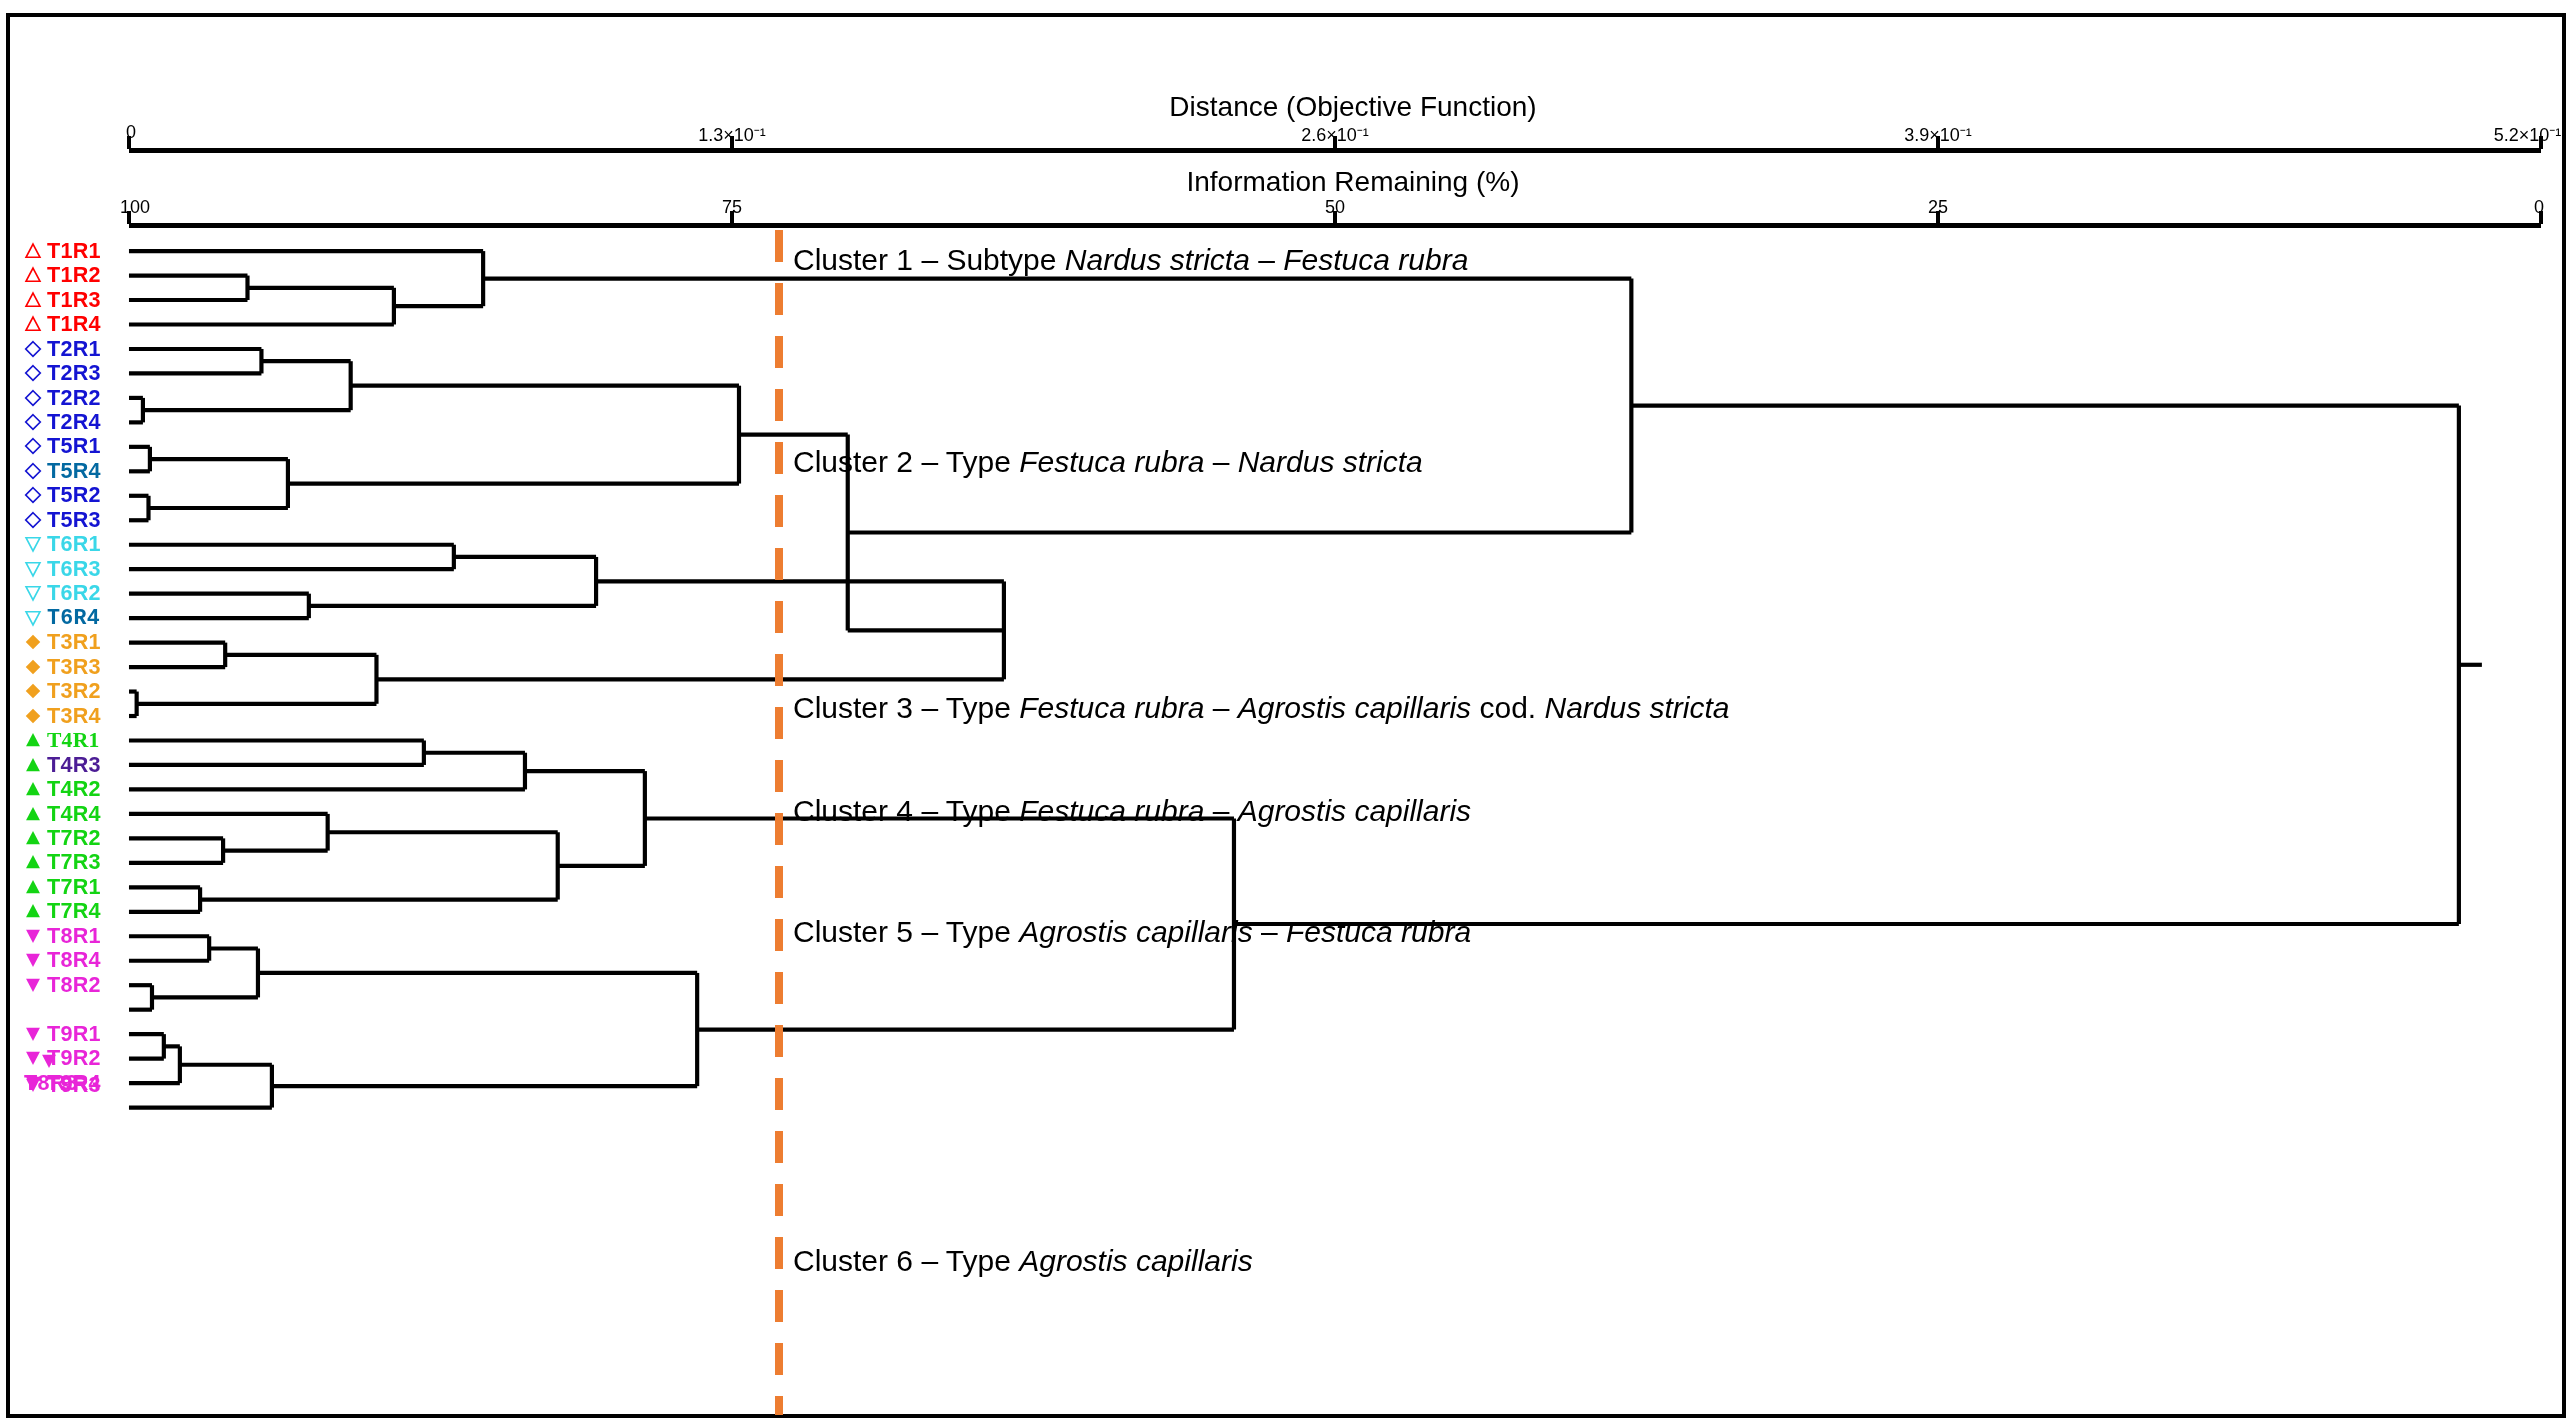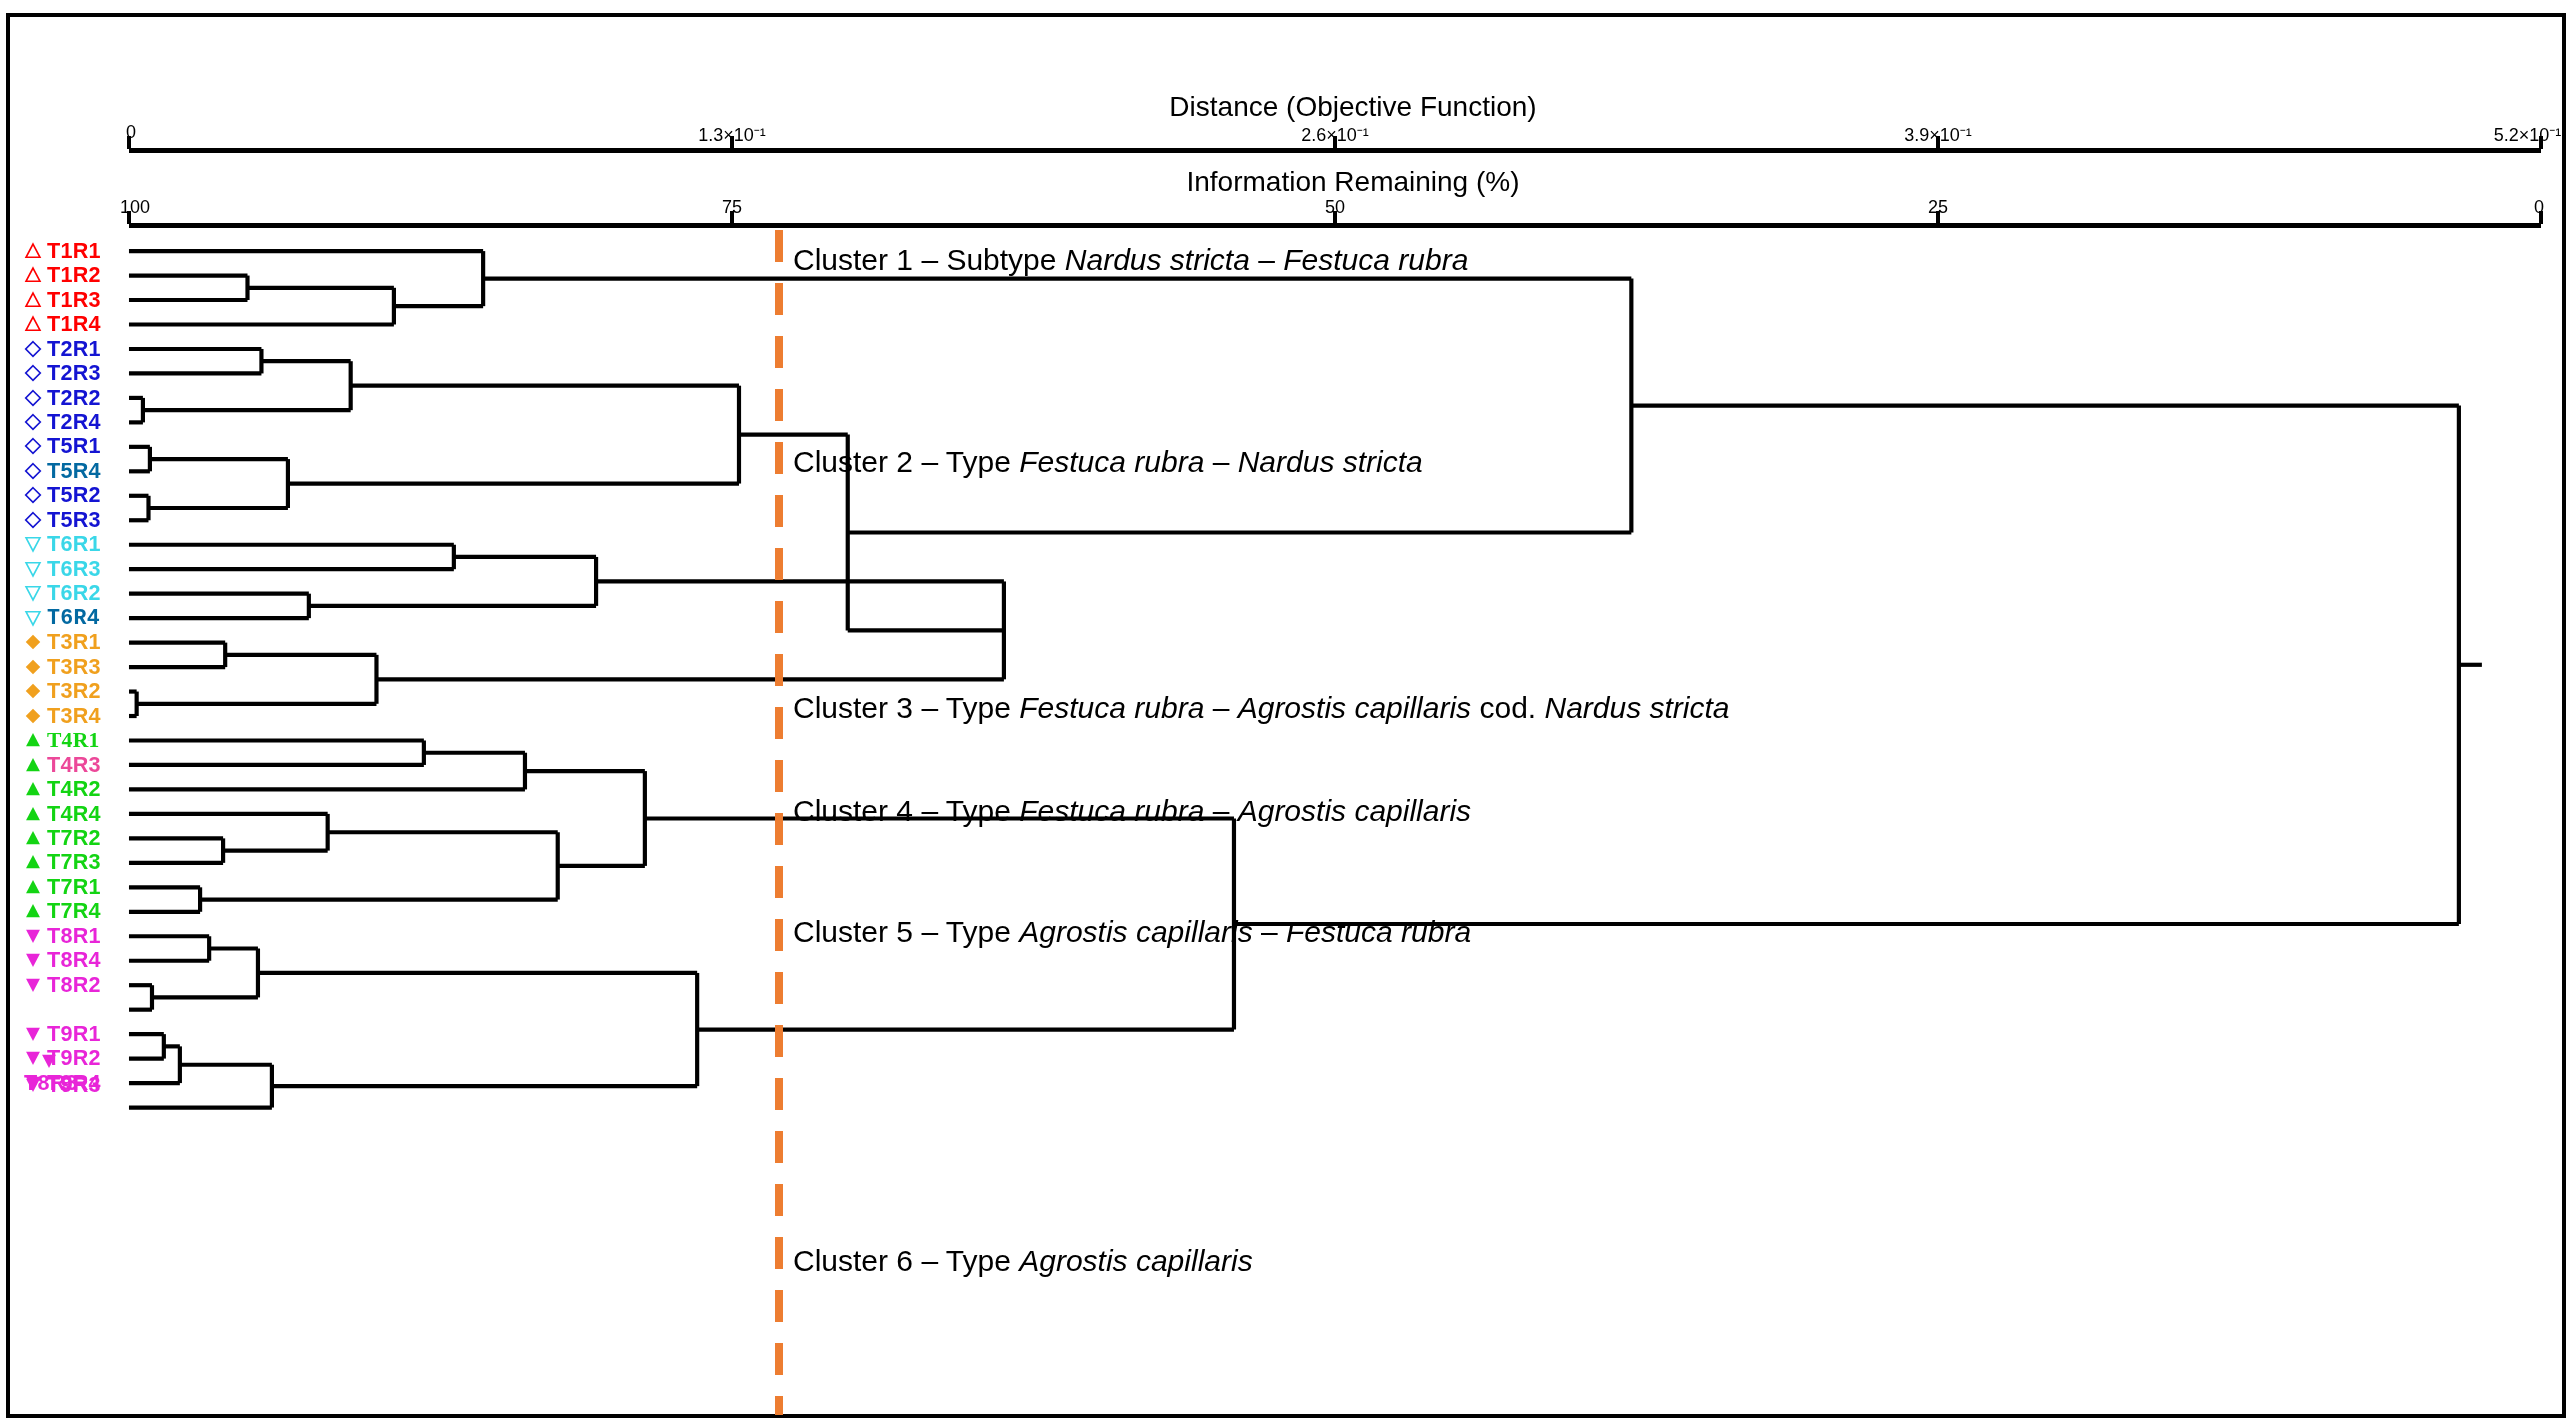--- a/index.html
+++ b/index.html
@@ -183,21 +183,21 @@
       <div class="leaf-row" style="top: 727px;">
         <svg class="mk" width="18" height="18" viewBox="0 0 26 26">
           <polygon points="13,3 23,22 3,22" fill="#13D413"></polygon>
         </svg>
         <span class="leaf-lab" style="color: rgb(19, 212, 19); font-family: Liberation Serif, serif;">T4R1</span>
       </div>
       <div class="leaf-row" style="top: 752px;">
         <svg class="mk" width="18" height="18" viewBox="0 0 26 26">
           <polygon points="13,3 23,22 3,22" fill="#13D413"></polygon>
         </svg>
-        <span class="leaf-lab" style="color: #ec4899;">T4R3</span>
+        <span class="leaf-lab" style="color: #4c1d95;">T4R3</span>
       </div>
       <div class="leaf-row" style="top: 776px;">
         <svg class="mk" width="18" height="18" viewBox="0 0 26 26">
           <polygon points="13,3 23,22 3,22" fill="#13D413"></polygon>
         </svg>
         <span class="leaf-lab" style="color: rgb(19, 212, 19);">T4R2</span>
       </div>
       <div class="leaf-row" style="top: 801px;">
         <svg class="mk" width="18" height="18" viewBox="0 0 26 26">
           <polygon points="13,3 23,22 3,22" fill="#13D413"></polygon>

